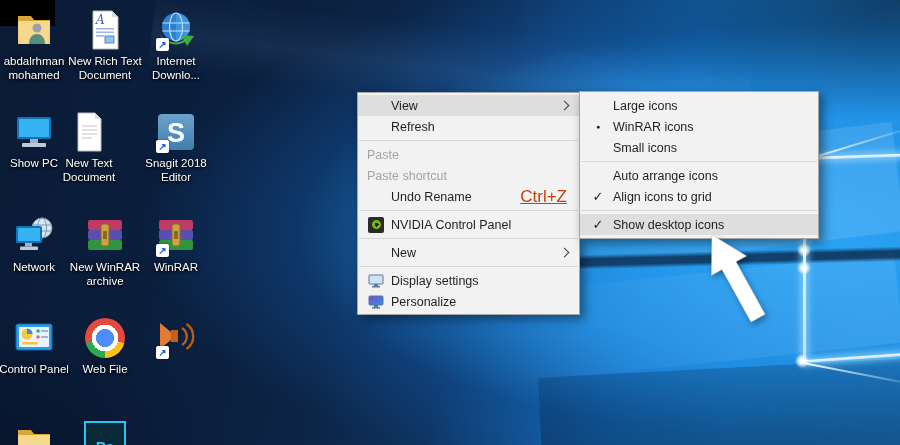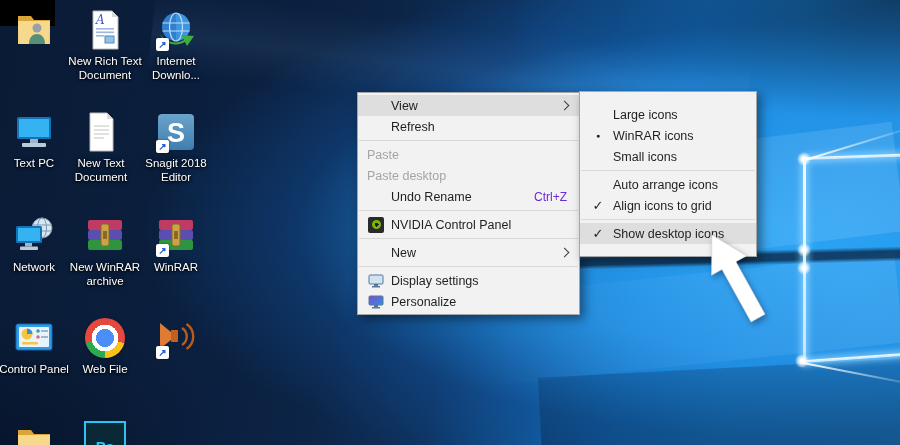--- a/index.html
+++ b/index.html
@@ -54,33 +54,33 @@
       radial-gradient(circle at 50% 50%, #4b8ef5 0 9px, #ffffff 9px 13.5px, rgba(0,0,0,0) 13.5px),
       conic-gradient(from 105deg, #fbc116 0 75deg, #2da94f 75deg 150deg, #e5483c 150deg 360deg);
     box-shadow:0 1px 3px rgba(0,0,0,.4);}
   .ps-tile{width:42px;height:42px;background:#0b2836;border:2px solid #2bc4f3;box-sizing:border-box;
     display:flex;align-items:flex-end;justify-content:center;color:#2bc4f3;font-weight:bold;font-size:15px;padding-bottom:6px;}
 
   
   .menu{position:absolute;background:#f2f2f2;border:1px solid #a6a6a6;box-sizing:border-box;
     box-shadow:4px 4px 10px rgba(0,0,0,.45);padding:2px 0;z-index:5;}
   .main-menu{left:357px;top:92px;width:223px;}
-  .sub-menu{left:579px;top:91px;width:178px;padding:12px 0;}
+  .sub-menu{left:579px;top:91px;width:240px;padding:3px 0;}
   .mi{height:21px;display:flex;align-items:center;position:relative;padding:0 12px 0 33px;
     font-size:12.5px;color:#1f1f1f;cursor:default;}
   .mi.hl{background:#dedede;}
   .mi.disabled{color:#a5a5a5;padding-left:9px;}
   .sep{height:1px;background:#d8d8d8;margin:3px 1px;}
   .glyph{position:absolute;left:9px;width:18px;height:16px;display:flex;align-items:center;justify-content:center;}
   .check{font-size:13px;color:#1f1f1f;}
   .radio{font-size:7px;color:#1f1f1f;}
   .chev{position:absolute;right:11px;top:50%;width:6px;height:6px;
     border-top:1.5px solid #3c3c3c;border-right:1.5px solid #3c3c3c;
     transform:translateY(-58%) rotate(45deg);}
-  .shortcut{margin-left:auto;font-size:12px;color:#6d28d9;}
+  .shortcut{margin-left:auto;font-size:17px;color:#c2410c;text-decoration:underline;}
   .mic{width:16px;height:16px;border-radius:3px;position:relative;}
   .mic.intel{background:#2f81c7;}
   .mic.intel::after{content:"";position:absolute;left:3px;top:5px;width:9px;height:6px;
     border:1.4px solid #eaf4fc;border-radius:50%;transform:rotate(-12deg);}
   .mic.nvidia{background:#2a2a2a;border-radius:2px;}
   .mic.nvidia::after{content:"";position:absolute;left:3.5px;top:3.5px;width:9px;height:9px;border-radius:50%;
     background:radial-gradient(circle at 50% 50%, #1d1d1d 0 2px, #76b900 2px 4.5px, #2a2a2a 4.5px);}
 
   
   .pointer{position:absolute;left:645px;top:220px;z-index:10;
@@ -113,20 +113,24 @@
   <div class="dicon" style="left:-2px;top:8px">
     <div class="art">
       <svg width="44" height="44" viewBox="0 0 44 44">
         <path d="M6 8h13l3 4h16v24H6z" fill="#dba437"></path>
         <path d="M6 13h32v23H6z" fill="#f3cf7a"></path>
         <path d="M6 13h32l-2 23H8z" fill="#f7d98e"></path>
         <circle cx="25" cy="20" r="4.5" fill="#9aa0a6"></circle>
         <path d="M17 36c0-7 4-10 8-10s8 3 8 10z" fill="#568f7a"></path>
       </svg>
     </div>
+    <div class="lbl">
+      <span>abdalrhman</span>
+      <span>mohamed</span>
+    </div>
   </div>
 
   <div class="dicon" style="left:69px;top:8px">
     <div class="art">
       <svg width="44" height="44" viewBox="0 0 44 44">
         <path d="M10 3h19l6 6v32H10z" fill="#fff" stroke="#b9b9b9"></path>
         <path d="M29 3l6 6h-6z" fill="#d9d9d9"></path>
         <text x="13" y="16" font-size="12" font-family="DejaVu Serif, serif" font-style="italic" fill="#3a57c4">A</text>
         <rect x="13" y="20" width="18" height="1.6" fill="#9fb6e3"></rect>
         <rect x="13" y="23.5" width="18" height="1.6" fill="#9fb6e3"></rect>
@@ -160,26 +164,26 @@
   <div class="dicon" style="left:-2px;top:110px">
     <div class="art">
       <svg width="44" height="44" viewBox="0 0 44 44">
         <rect x="5" y="7" width="34" height="22" rx="1.5" fill="#1273b8"></rect>
         <rect x="7" y="9" width="30" height="18" fill="#35b2f2"></rect>
         <rect x="18" y="29" width="8" height="4" fill="#9fb4c4"></rect>
         <rect x="10" y="33" width="24" height="4" rx="1" fill="#b9cbd8"></rect>
       </svg>
     </div>
     <div class="lbl">
-      <span>Text PC</span>
+      <span>Show PC</span>
       <span></span>
     </div>
   </div>
 
-  <div class="dicon" style="left:65px;top:110px">
+  <div class="dicon" style="left:53px;top:110px">
     <div class="art">
       <svg width="44" height="44" viewBox="0 0 44 44">
         <path d="M11 3h17l6 6v32H11z" fill="#fff" stroke="#bdbdbd"></path>
         <path d="M28 3l6 6h-6z" fill="#dcdcdc"></path>
         <g stroke="#d4d4d4" stroke-width="1.4">
           <line x1="15" y1="16" x2="30" y2="16"></line>
             <line x1="15" y1="20" x2="30" y2="20"></line>
           <line x1="15" y1="24" x2="30" y2="24"></line>
             <line x1="15" y1="28" x2="25" y2="28"></line>
         </g>
@@ -326,21 +330,21 @@
       <span class="chev"></span>
     </div>
     <div class="mi">
       <span>Refresh</span>
     </div>
     <div class="sep"></div>
     <div class="mi disabled">
       <span>Paste</span>
     </div>
     <div class="mi disabled">
-      <span>Paste desktop</span>
+      <span>Paste shortcut</span>
     </div>
     <div class="mi">
       <span>Undo Rename</span>
       <span class="shortcut">Ctrl+Z</span>
     </div>
     <div class="sep"></div>
     <div class="mi">
       <span class="glyph">
           <span class="mic nvidia"></span>
         </span>

